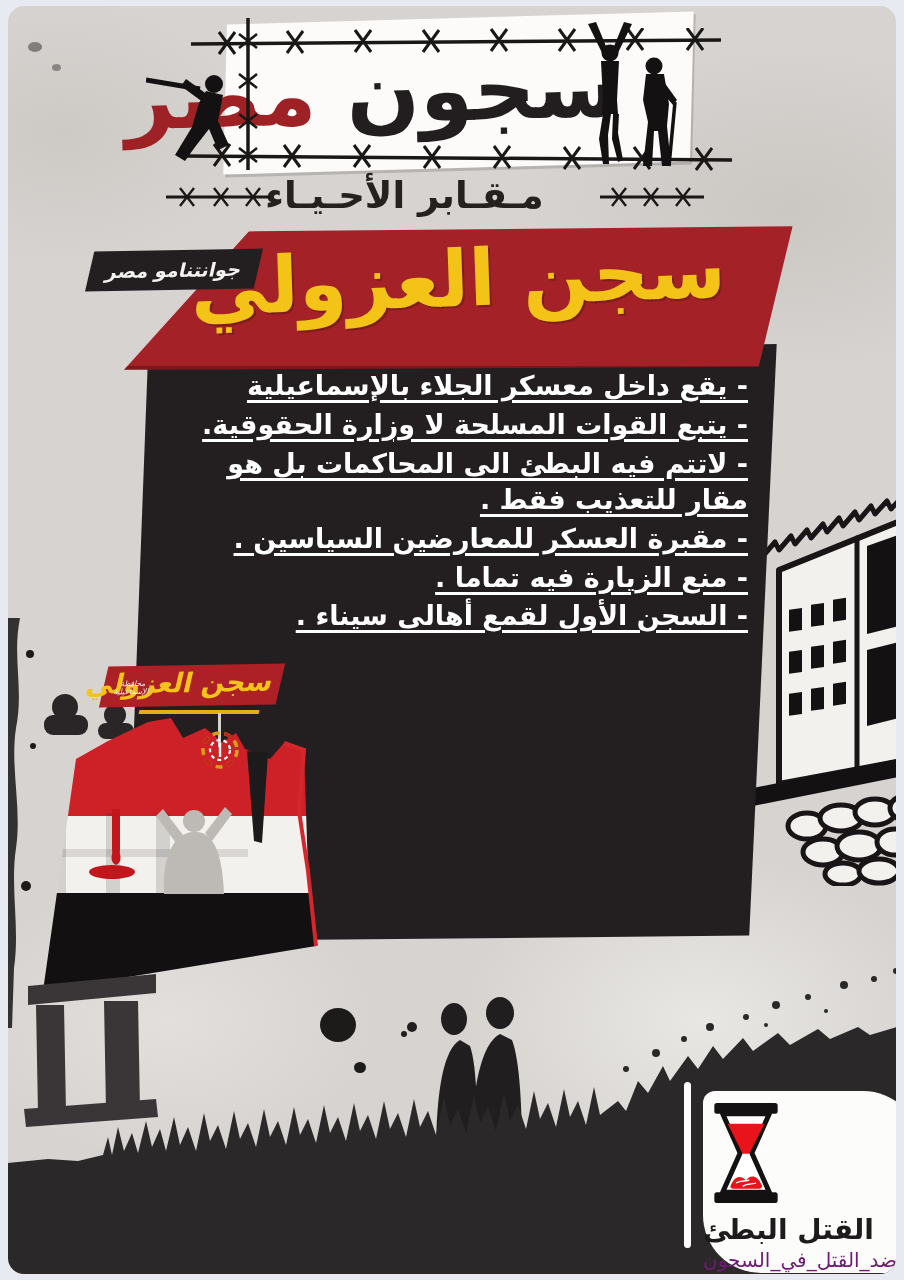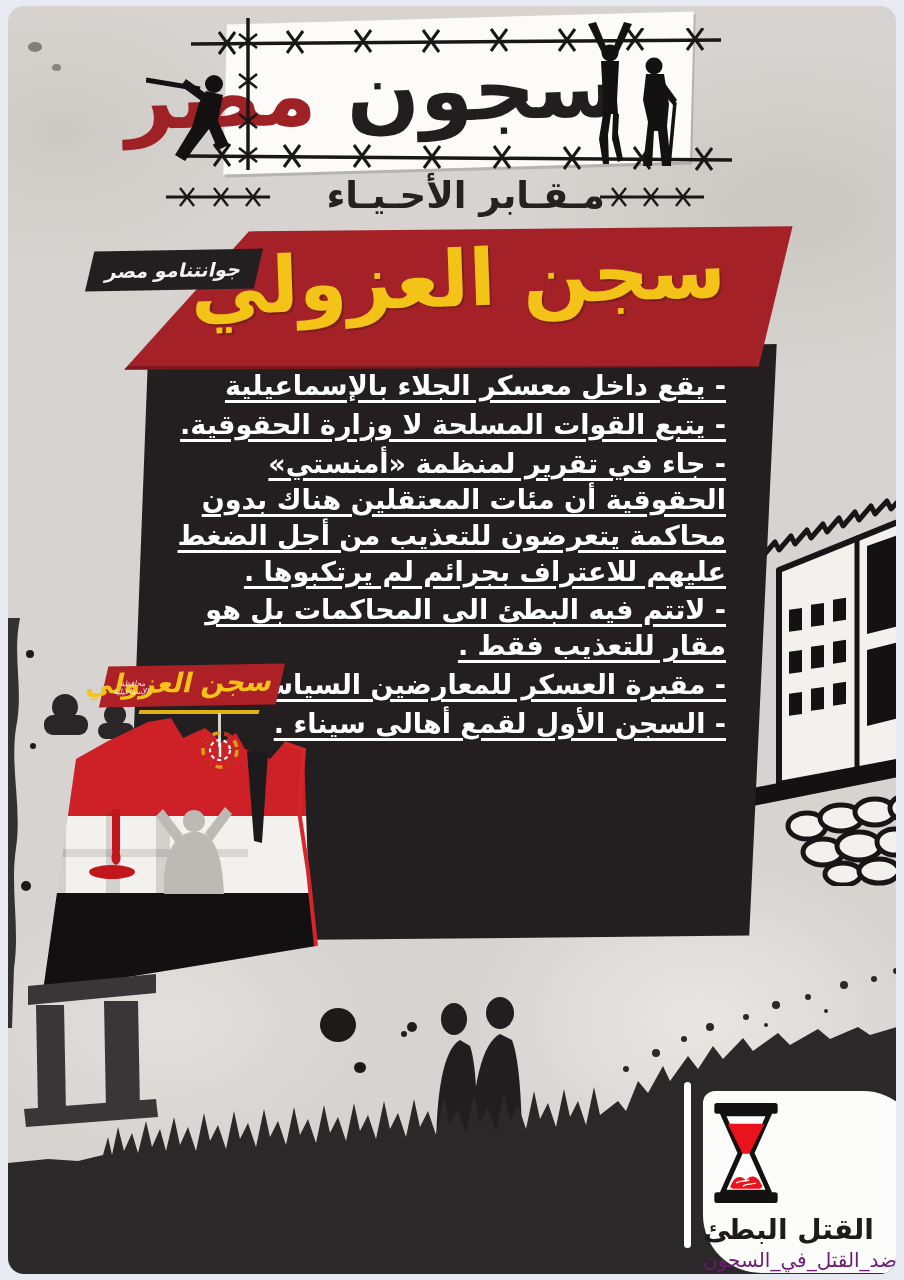--- a/index.html
+++ b/index.html
@@ -14,37 +14,37 @@
           radial-gradient(260px 190px at 42% 52%, #dedbd8 0%, rgba(222,219,216,0) 70%),
           radial-gradient(300px 200px at 18% 80%, #e2dfdc 0%, rgba(226,223,220,0) 70%);}
   .abs{position:absolute;}
   
   .panel{left:217px;top:12px;width:467px;height:150px;background:#fcfbf9;
          transform:rotate(-1.6deg) skewX(-3deg);box-shadow:2px 3px 0 rgba(40,35,35,.18);z-index:3;}
   .mast-title{left:232px;top:22px;width:380px;height:130px;z-index:4;direction:rtl;text-align:center;
          font-size:86px;font-weight:bold;line-height:126px;color:#221e1f;transform:rotate(-1.6deg);
          white-space:nowrap;}
   .mast-title .red{color:#9e2126;}
-  .subtitle{left:257px;top:168px;width:340px;z-index:4;direction:rtl;text-align:right;
+  .subtitle{left:257px;top:168px;width:340px;z-index:4;direction:rtl;text-align:left;
          font-size:37px;font-weight:bold;color:#25211f;white-space:nowrap;}
   .wire{z-index:5;}
   
   .banner{left:112px;top:218px;width:678px;height:148px;background:#a32127;z-index:5;
           clip-path:polygon(19% 5%,99.2% 1.5%,94.2% 96.5%,0.6% 98.5%);
           box-shadow:inset 0 -6px 0 rgba(0,0,0,.25);}
   .banner-title{left:150px;top:228px;width:600px;z-index:6;direction:rtl;text-align:center;
           font-size:78px;font-weight:bold;color:#f3c318;transform:rotate(-2deg);white-space:nowrap;
           text-shadow:2px 2px 0 rgba(60,20,10,.35);}
   .tag{left:82px;top:244px;width:168px;height:40px;background:#231f20;z-index:7;
           transform:skewX(-14deg) rotate(-1deg);direction:rtl;text-align:center;
           color:#f5f3f1;font-size:19px;font-weight:bold;line-height:40px;white-space:nowrap;}
   
   .facts{left:116px;top:338px;width:654px;height:600px;background:#231f20;z-index:2;
           clip-path:polygon(3.7% 1.2%,99.8% 0%,95.6% 98.6%,0.3% 99.6%);}
-  .facts-inner{position:absolute;right:52px;left:38px;top:24px;direction:rtl;text-align:right;
+  .facts-inner{position:absolute;right:30px;left:38px;top:24px;direction:rtl;text-align:right;
           color:#ffffff;font-size:27px;font-weight:bold;line-height:1.33;}
   .facts-inner p{margin:0 0 3px 0;
           text-decoration:underline;text-decoration-thickness:2.5px;text-underline-offset:5px;}
   
   .map-label{left:96px;top:659px;width:176px;height:41px;background:#ad2025;z-index:8;
           transform:skewX(-14deg) rotate(-1deg);}
   .map-label .big{position:absolute;right:8px;top:2px;direction:rtl;color:#f3c318;
           font-size:27px;font-weight:bold;white-space:nowrap;}
   .map-label .small{position:absolute;left:3px;top:14px;width:52px;direction:rtl;color:#efeceb;
           font-size:7.5px;line-height:1.1;text-align:center;}
@@ -153,23 +153,23 @@
   </svg>
 
   <div class="abs banner"></div>
   <div class="abs banner-title">سجن العزولي</div>
   <div class="abs tag">جوانتنامو مصر</div>
 
   <div class="abs facts">
     <div class="facts-inner">
       <p>- يقع داخل معسكر الجلاء بالإسماعيلية</p>
       <p>- يتبع القوات المسلحة لا وزارة الحقوقية.</p>
-      <p>- جاء في تقرير لمنظمة «أمنستي» الحقوقية أن مئات المعتقلين هناك بدون محاكمة يتعرضون للتعذيب من أجل الضغط عليهم للاعتراف بجرائم لم يرتكبوها .</p>
       <p>- لاتتم فيه البطئ الى المحاكمات بل هو مقار للتعذيب فقط .</p>
       <p>- مقبرة العسكر للمعارضين السياسين .</p>
+      <p>- منع الزيارة فيه تماما .</p>
       <p>- السجن الأول لقمع أهالى سيناء .</p>
     </div>
   </div>
 
   <svg class="abs" style="left:737px;top:448px;z-index:1;" width="170" height="432" viewBox="0 0 170 432">
     <g stroke="#191516" fill="none" stroke-linejoin="round" stroke-linecap="round">
       <path d="M5,2 V178" stroke-width="5" stroke-dasharray="26 9"></path>
       <path d="M15,0 V175" stroke-width="5" stroke-dasharray="22 11"></path>
       <polyline points="18,102 30,88 34,96 46,82 50,90 62,76 66,84 78,70 82,78 94,64 98,72 110,58 114,66 126,52 130,60 142,47 146,55 158,42 162,50 170,45" stroke-width="5"></polyline>
       <polygon points="34,116 168,62 168,305 34,330" fill="#f3f1ee" stroke-width="6"></polygon>

